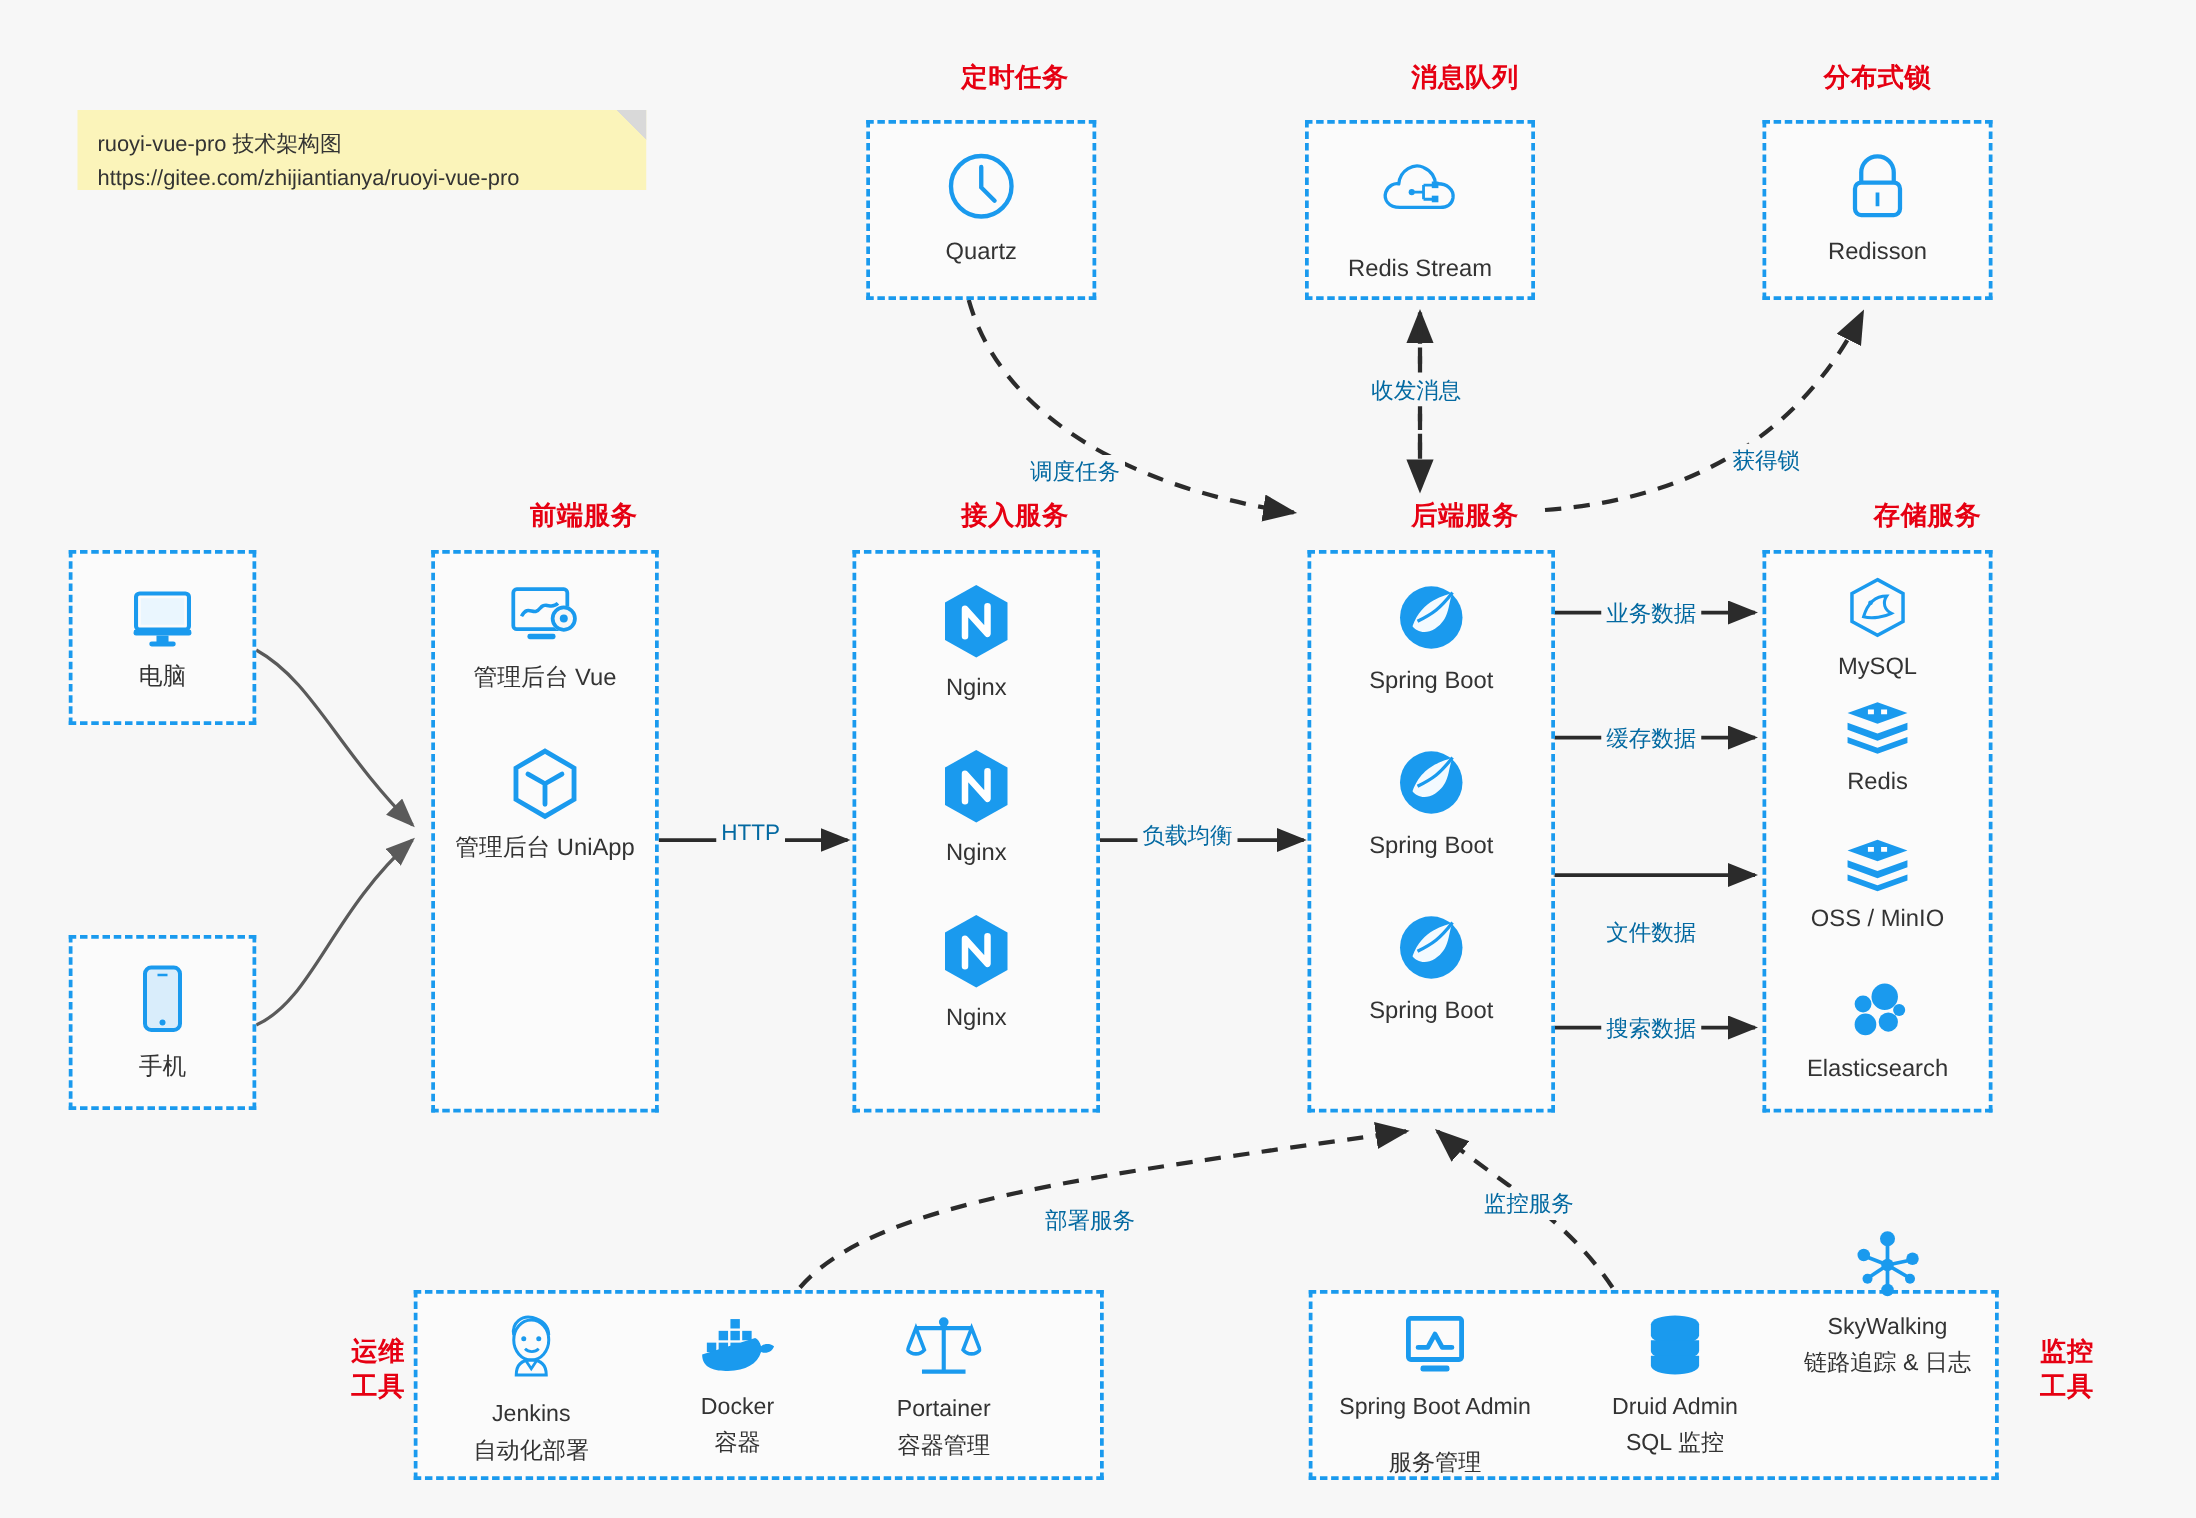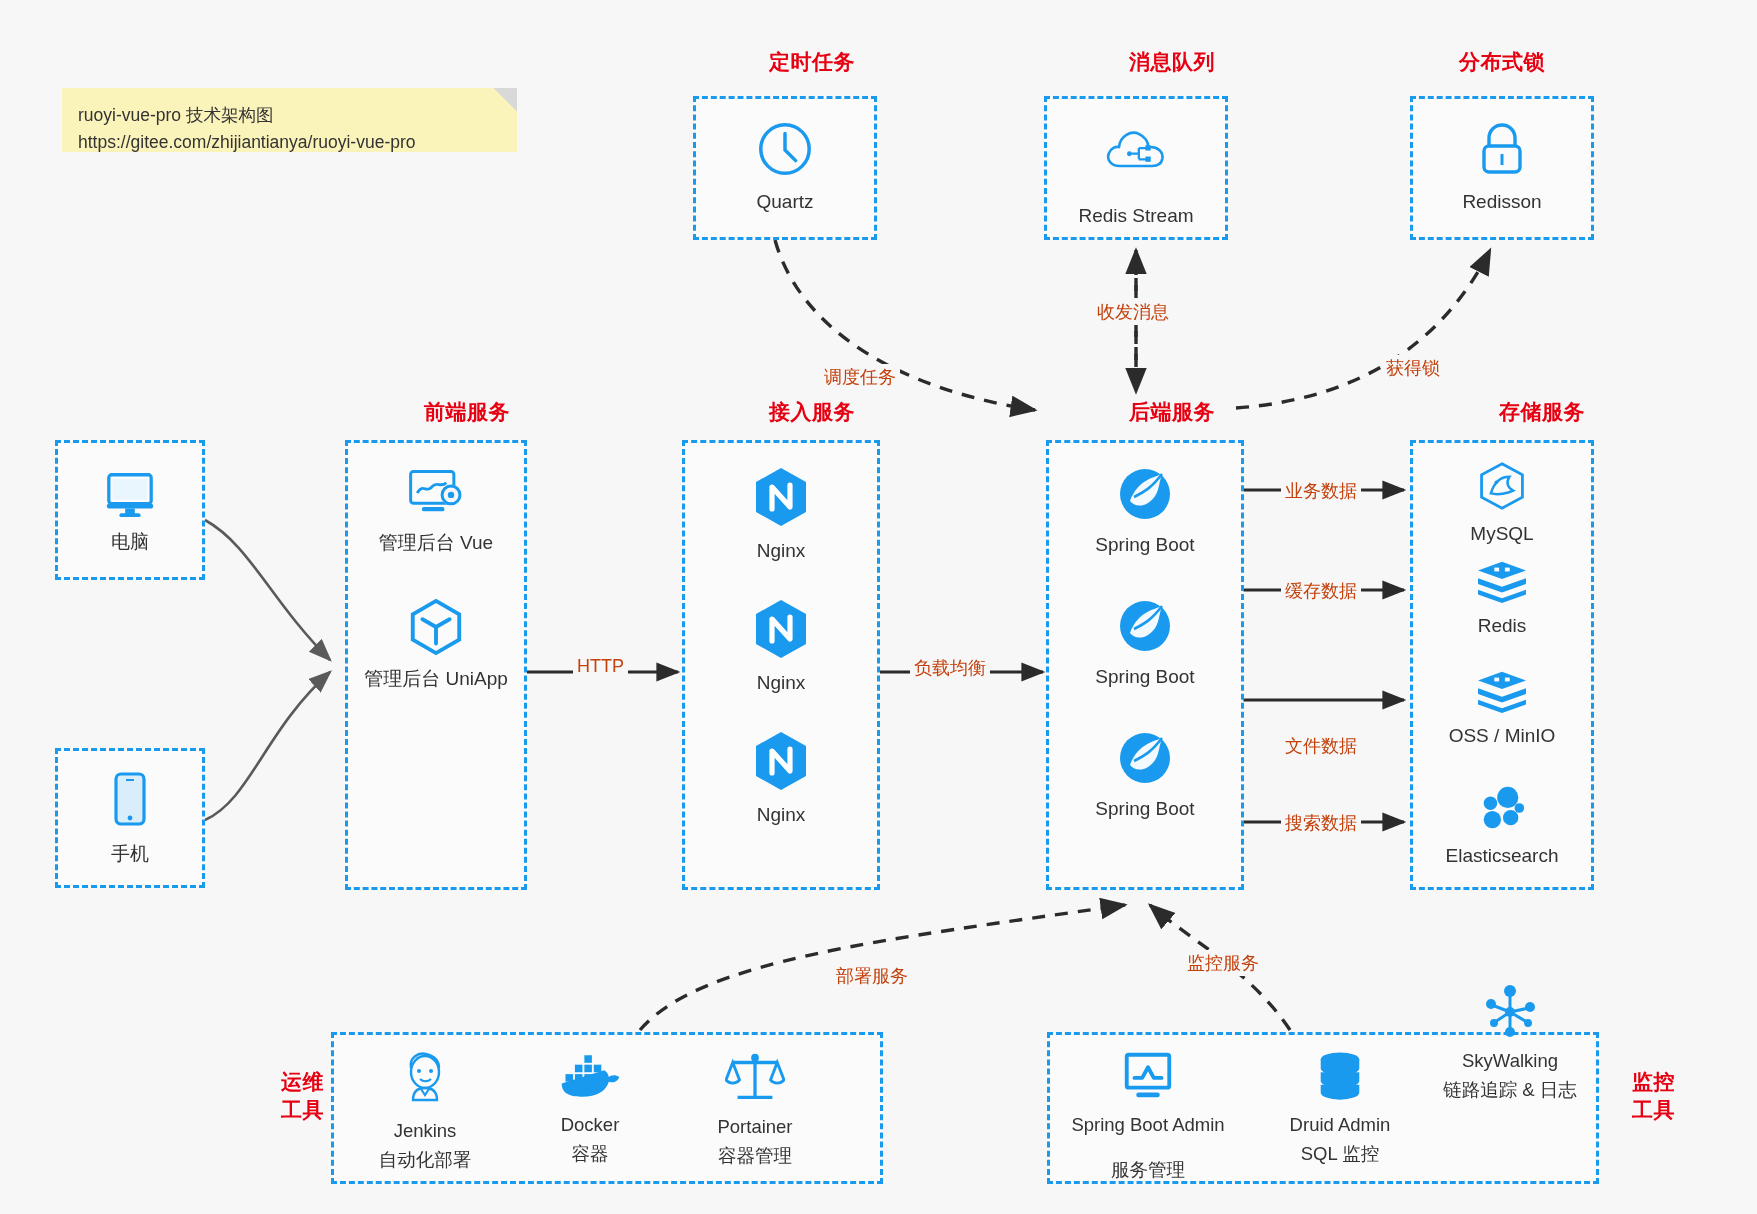--- a/index.html
+++ b/index.html
@@ -43,21 +43,21 @@
   }
   .node .cap {
     font-size: 19px; color: #333; white-space: nowrap; text-align: center;
     line-height: 1.45; margin-top: 8px;
   }
   .node .cap.two { font-size: 18.5px; }
   .ic { display: block; }
 
   
   .elabel {
-    position: absolute; font-size: 18px; color: #c2410c;
+    position: absolute; font-size: 18px; color: #0369a1;
     background: #f7f7f7; padding: 1px 4px; white-space: nowrap;
   }
 
   svg.links { position: absolute; left:0; top:0; width:1757px; height:1214px; pointer-events:none; }
 </style>
 </head>
 <body>
 
 <div id="stage">
 

